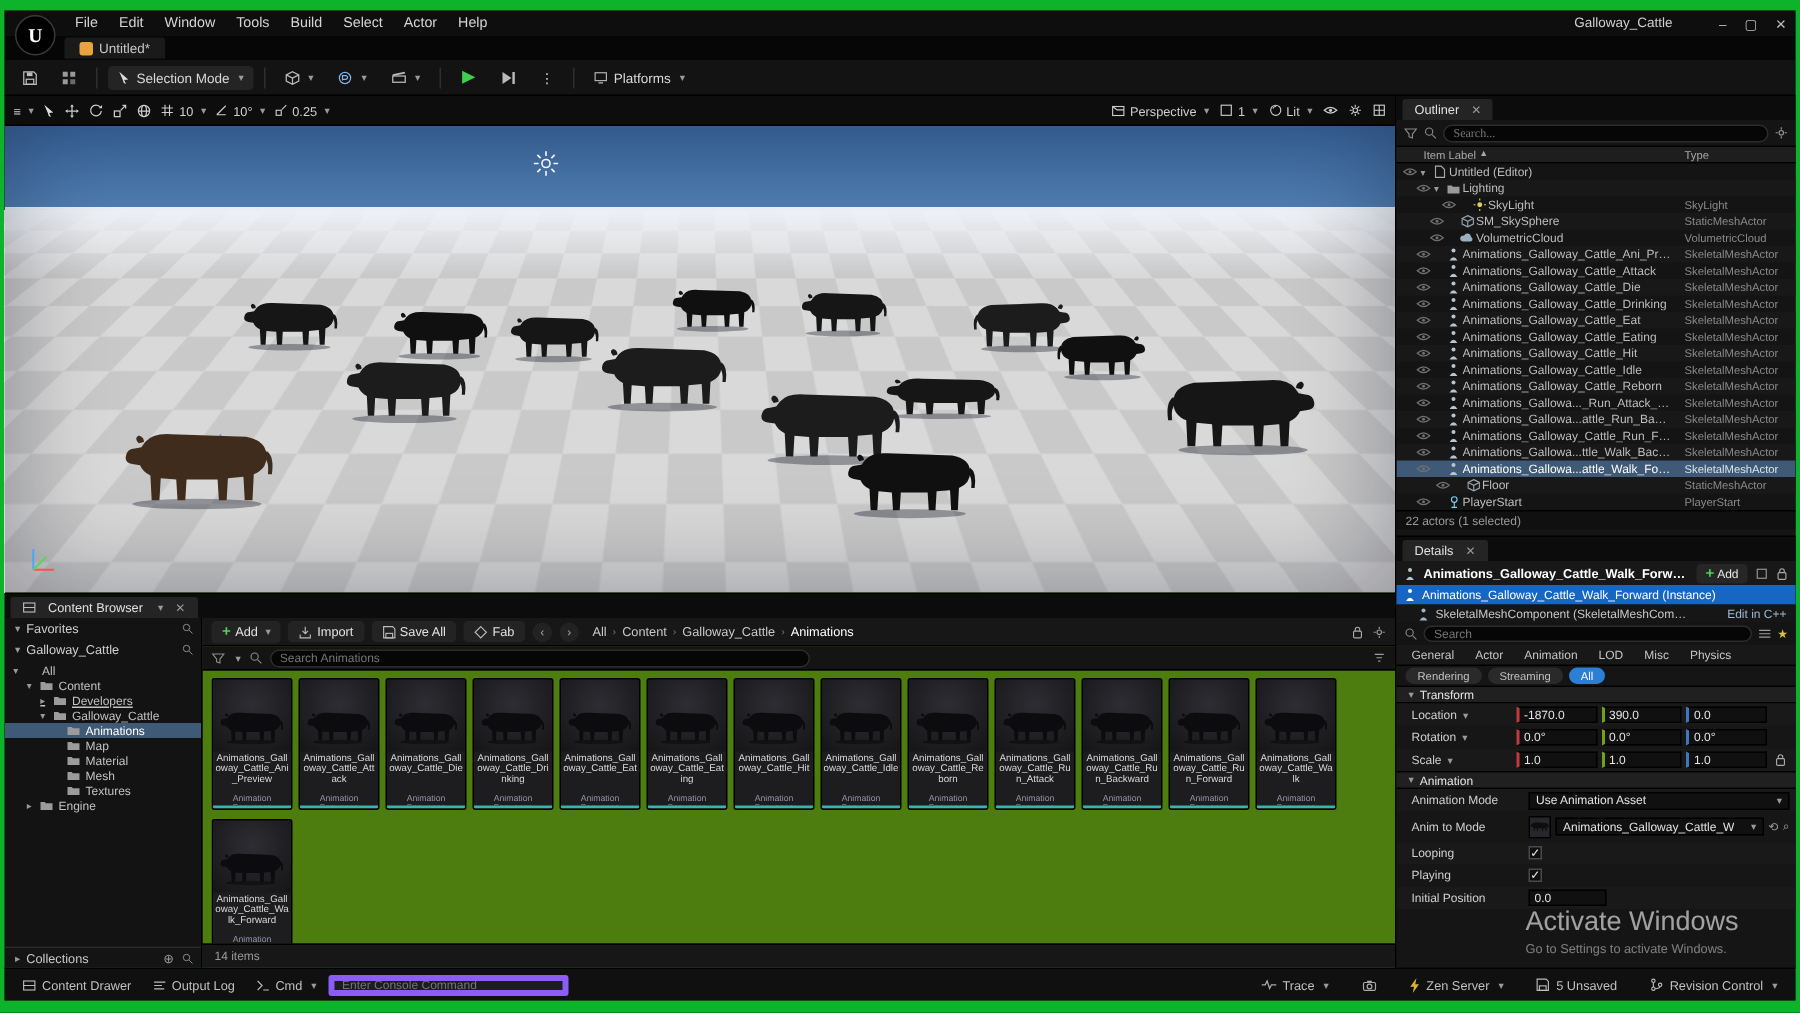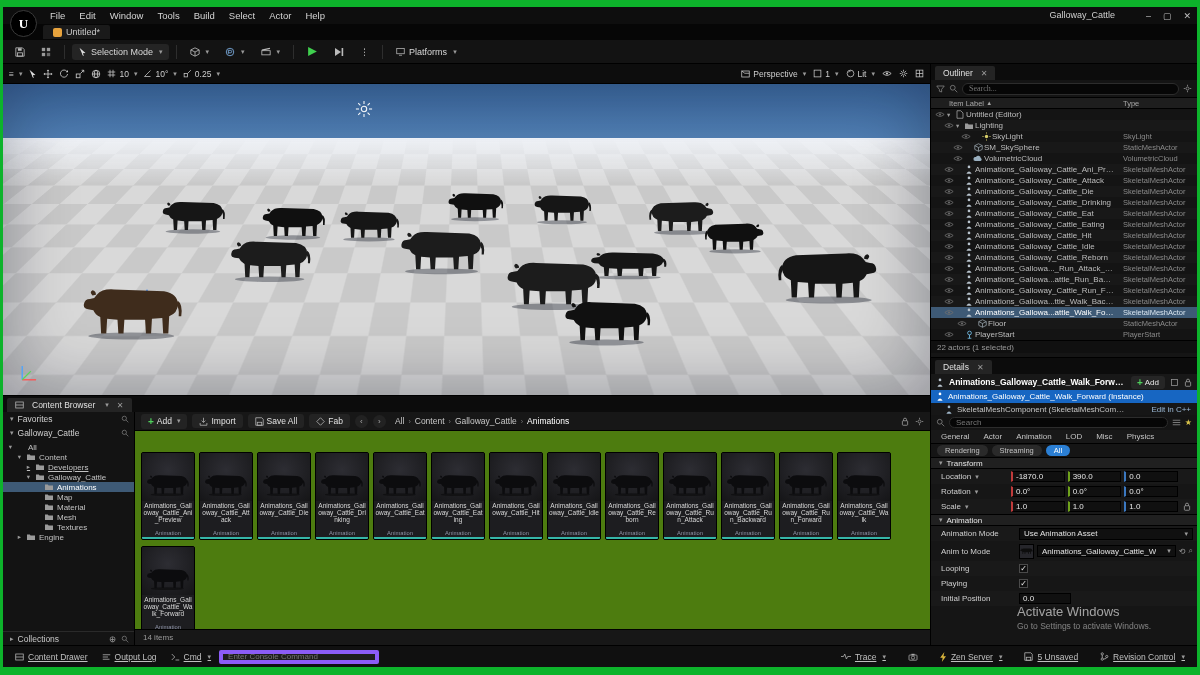--- a/index.html
+++ b/index.html
@@ -126,27 +126,27 @@
   .thumb svg{width:44px;height:26px;margin-bottom:4px;}
   .tname{font-size:6.5px;line-height:7.2px;color:#d8d8d8;text-align:center;padding:1px 1px 0;height:29px;overflow:hidden;word-break:break-all;}
   .ttype{font-size:5.8px;color:#8f94a8;text-align:center;height:7px;overflow:hidden;}
   .tstripe{height:2px;background:#35b6a8;}
   .cb-footer{position:absolute;left:132px;bottom:0;right:0;height:16px;background:#171717;border-top:1px solid #000;
     display:flex;align-items:center;padding:0 8px;color:#9a9a9a;font-size:8px;}
 
   
   #statusbar{position:absolute;left:0;top:638px;width:100%;height:22px;background:#101010;border-top:1px solid #000;
     display:flex;align-items:center;gap:2px;padding:0 6px;}
-  .sbtn{display:inline-flex;align-items:center;gap:4px;padding:2px 6px;font-size:8.5px;color:#c0c0c0;text-decoration:underline;}
+  .sbtn{display:inline-flex;align-items:center;gap:4px;padding:2px 6px;font-size:8.5px;color:#c0c0c0;}
   #console-input{width:160px;height:14px;background:#1d1d1d;border:4px solid #8b5cf6;border-radius:2px;color:#9a9a9a;
     font-size:8px;padding:0 5px;outline:none;font-family:"Liberation Sans",sans-serif;}
   .sb-right{margin-left:auto;display:flex;align-items:center;gap:10px;}
 
   .watermark{position:absolute;left:1014px;top:597px;z-index:50;color:rgba(255,255,255,.6);pointer-events:none;}
-  .watermark .w1{font-size:13px;}
+  .watermark .w1{font-size:18px;}
   .watermark .w2{font-size:8.5px;margin-top:2px;color:rgba(255,255,255,.45);}
 
   svg{display:block;}
 </style>
 </head>
 <body>
 
 <svg width="0" height="0" style="position:absolute">
   <symbol id="cow" viewBox="0 0 120 70">
     <path d="M10 22 Q4 22 3 28 Q2 33 8 34 L14 35 Q16 40 22 43 L23 62 L29 62 L30 45 L42 46 L43 62 L49 62 L50 46 L74 46 L75 62 L81 62 L82 45 L94 44 L95 62 L101 62 L102 42 Q112 38 112 28 Q112 16 96 13 L38 11 Q24 10 18 17 L15 21 Z"></path>
@@ -1228,20 +1228,36 @@
             <g stroke="#9a9a9a">
               <line x1="6" y1="1" x2="6" y2="3"></line>
               <line x1="6" y1="9" x2="6" y2="11"></line>
               <line x1="1" y1="6" x2="3" y2="6"></line>
               <line x1="9" y1="6" x2="11" y2="6"></line>
             </g>
           </svg>
       </div>
     </div>
 
+    <div class="cb-search">
+      <svg viewBox="0 0 12 10" width="9" height="8">
+          <path d="M1 1h10L7.5 5.5V9l-3-1V5.5z" fill="none" stroke="#8a8a8a"></path>
+        </svg>
+        <span class="chev">▾</span>
+      <svg viewBox="0 0 12 12" width="9" height="9">
+          <circle cx="5" cy="5" r="3.2" fill="none" stroke="#8a8a8a"></circle>
+          <line x1="7.6" y1="7.6" x2="11" y2="11" stroke="#8a8a8a"></line>
+        </svg>
+      <input placeholder="Search Animations" style="">
+      <span style="margin-left:auto">
+          <svg viewBox="0 0 12 12" width="9" height="9">
+            <path d="M2 3h8M3.5 6h5M5 9h2" stroke="#9a9a9a"></path>
+          </svg>
+        </span>
+    </div>
 
     <div id="tiles">
         <div class="tile">
           <div class="thumb">
             <svg viewBox="0 0 120 70">
               <ellipse cx="58" cy="64" rx="45" ry="4" fill="rgba(0,0,0,.4)"></ellipse>
               <use href="#cow" fill="#0c0c0e"></use>
             </svg>
           </div>
           <div class="tname">Animations_Galloway_Cattle_Ani_Preview</div>

